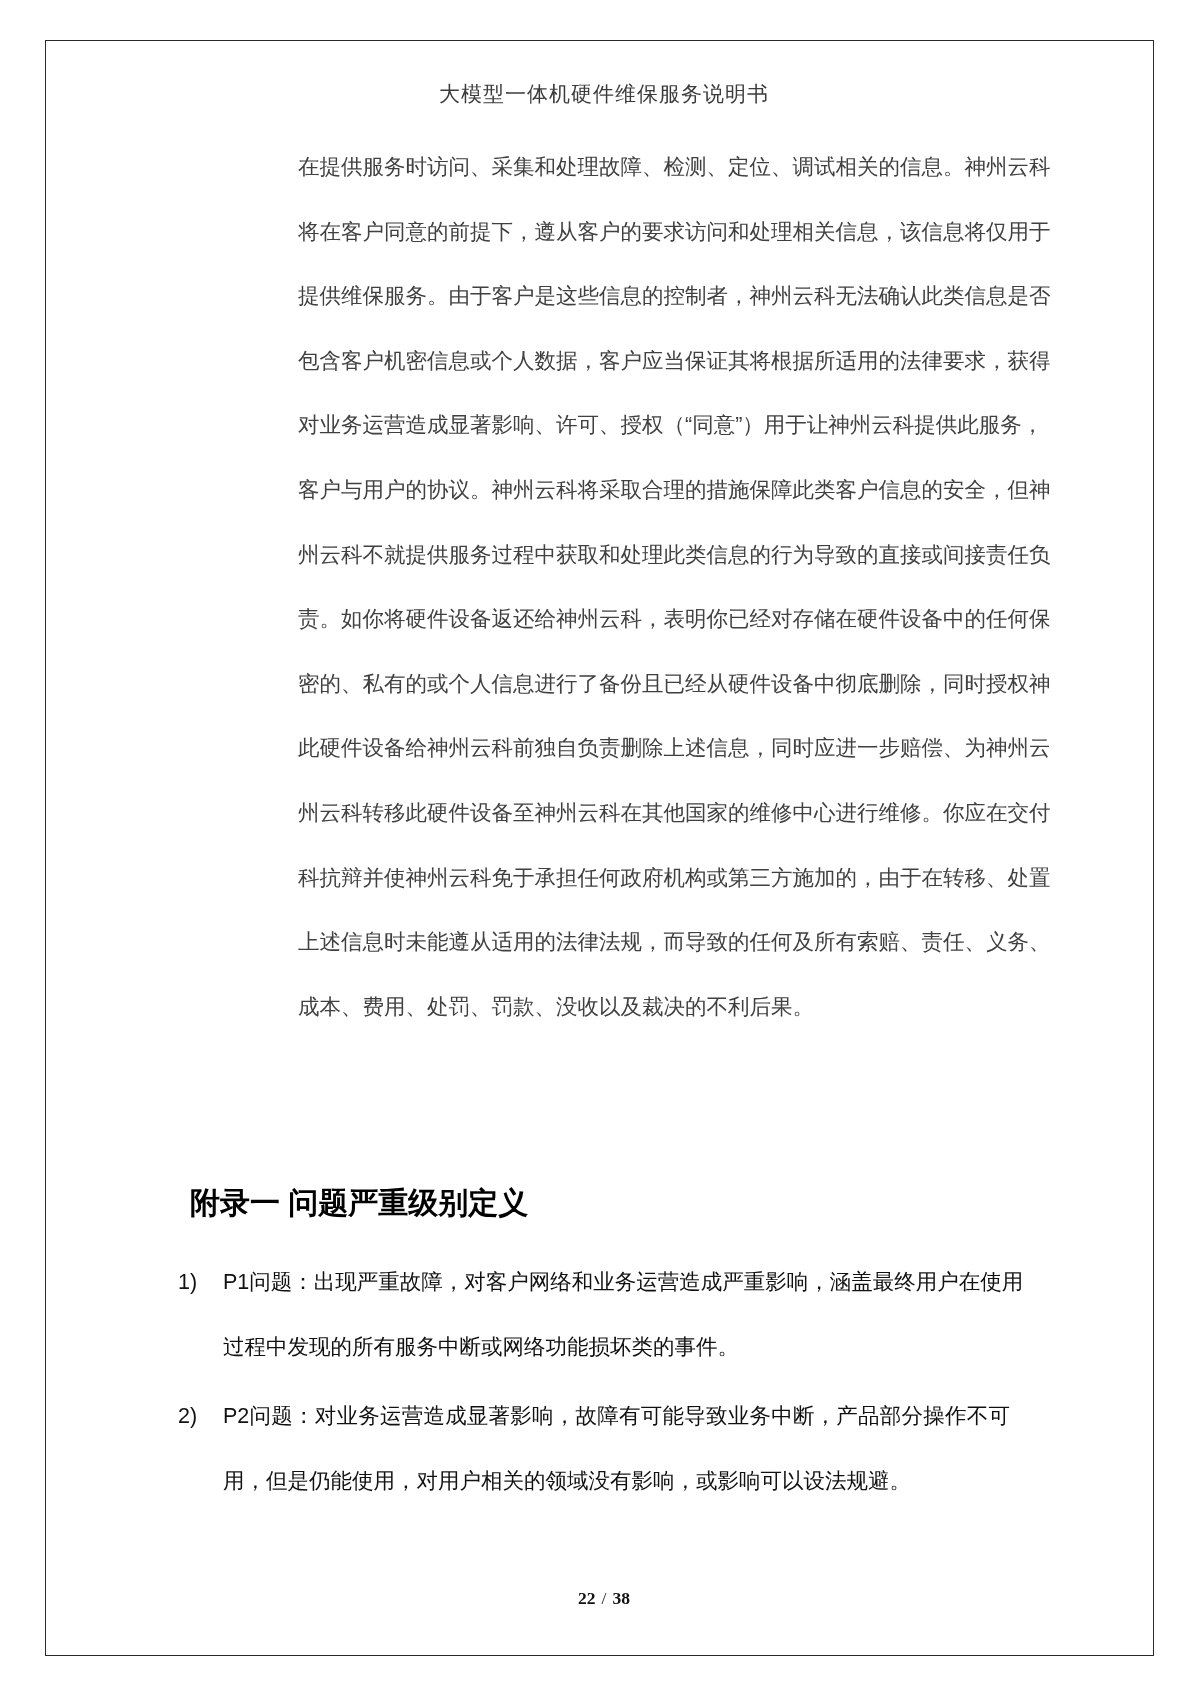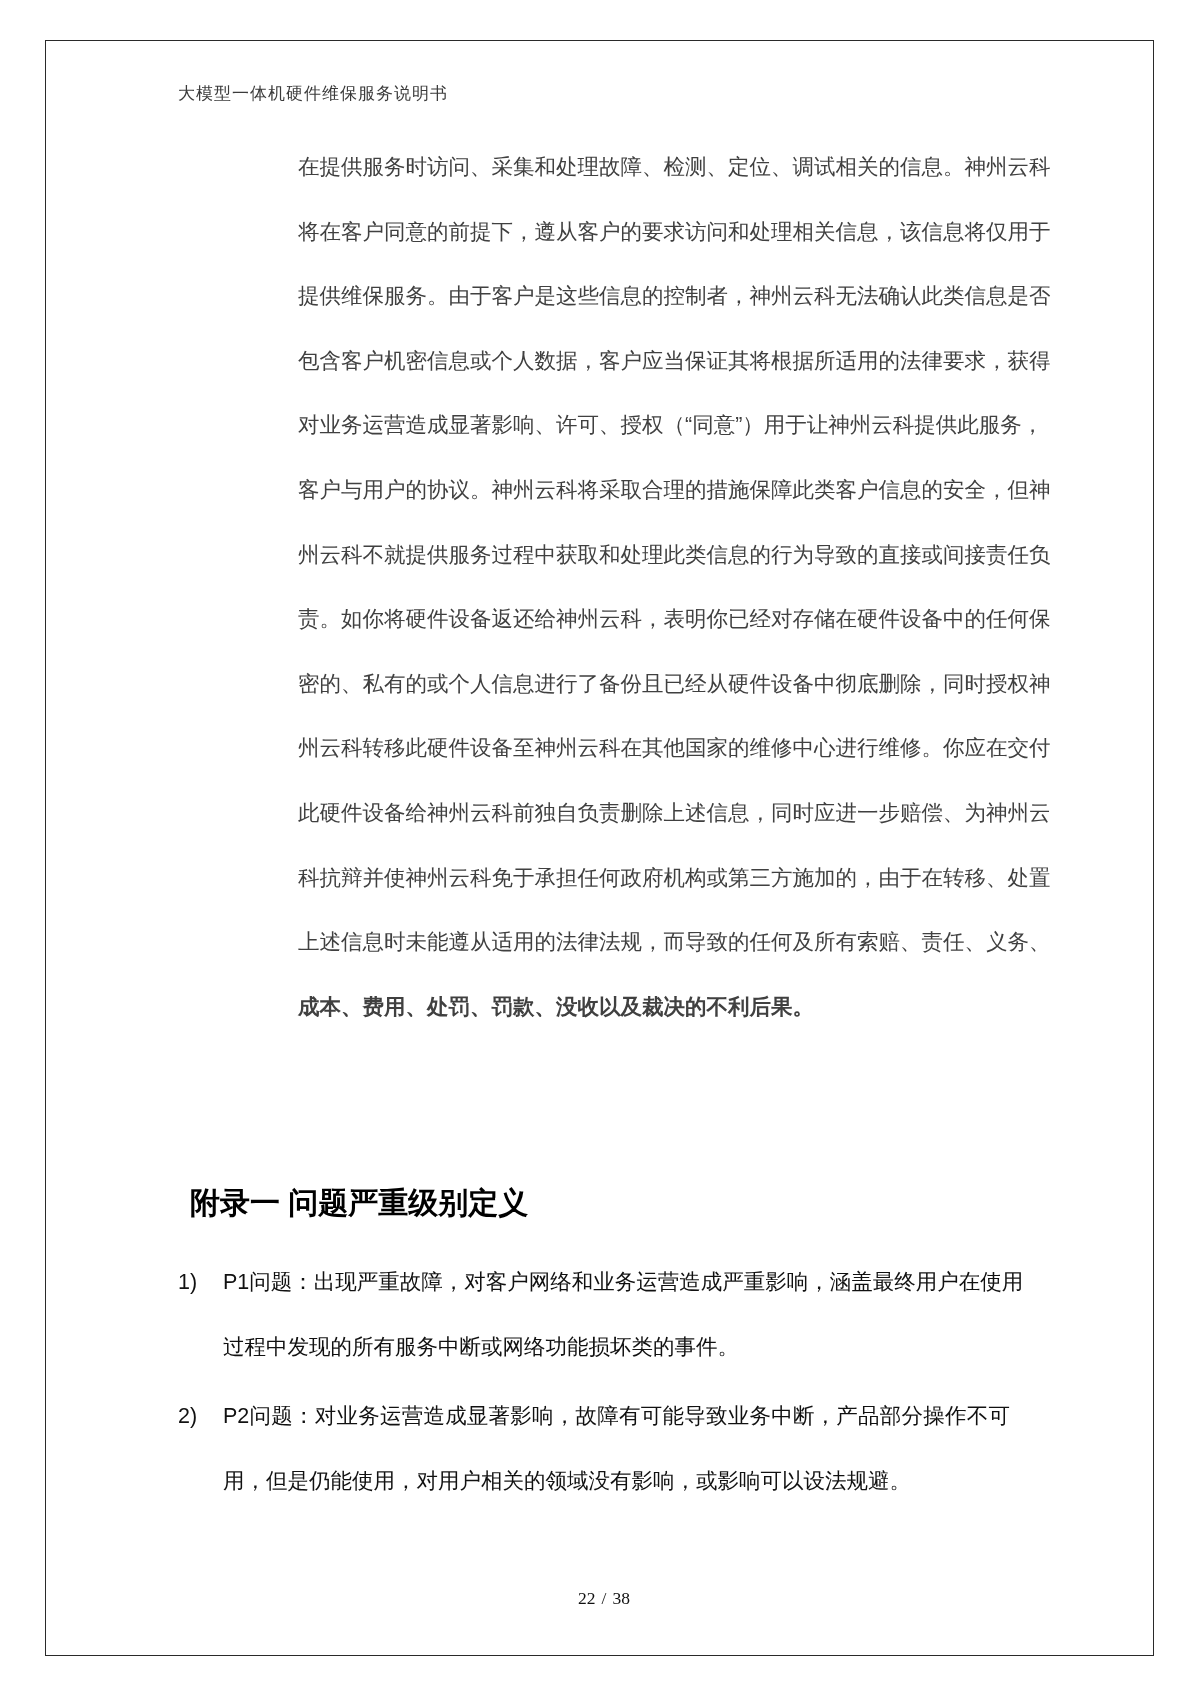--- a/index.html
+++ b/index.html
@@ -23,23 +23,23 @@
     right: 46px;
     bottom: 42px;
     border: 1px solid #2a2a2a;
     pointer-events: none;
   }
   .doc-header {
     position: absolute;
     top: 78px;
     left: 178px;
     width: 852px;
-    text-align: left;
+    text-align: center;
     font-family: "Liberation Serif", serif;
-    font-size: 17px;
+    font-size: 21px;
     line-height: 32px;
     color: #3b3b3b;
     letter-spacing: 1px;
   }
   .main-paragraph {
     position: absolute;
     top: 135px;
     left: 298px;
     width: 712px;
     font-size: 21.5px;
@@ -47,21 +47,20 @@
     color: #404040;
   }
   .body-line {
     text-align: justify;
     text-align-last: justify;
     white-space: nowrap;
   }
   .body-line:last-child {
     text-align: right;
     text-align-last: left;
-    font-weight: bold;
   }
   .appendix-heading {
     position: absolute;
     top: 1184px;
     left: 190px;
     width: 852px;
     font-size: 30px;
     line-height: 38px;
     font-weight: 700;
     color: #000000;
@@ -99,21 +98,21 @@
     top: 1586px;
     left: 178px;
     width: 852px;
     text-align: center;
     font-family: "Liberation Serif", serif;
     font-size: 17.5px;
     line-height: 24px;
     color: #111111;
   }
   .doc-footer .page-num {
-    font-weight: 400;
+    font-weight: 700;
   }
   .doc-footer .page-sep {
     font-weight: 400;
     margin: 0 6px;
     color: #222222;
   }
 </style>
 </head>
 <body>
 
@@ -126,22 +125,22 @@
   <div class="main-paragraph">
     <div class="body-line">在提供服务时访问、采集和处理故障、检测、定位、调试相关的信息。神州云科</div>
     <div class="body-line">将在客户同意的前提下，遵从客户的要求访问和处理相关信息，该信息将仅用于</div>
     <div class="body-line">提供维保服务。由于客户是这些信息的控制者，神州云科无法确认此类信息是否</div>
     <div class="body-line">包含客户机密信息或个人数据，客户应当保证其将根据所适用的法律要求，获得</div>
     <div class="body-line">对业务运营造成显著影响、许可、授权（“同意”）用于让神州云科提供此服务，</div>
     <div class="body-line">客户与用户的协议。神州云科将采取合理的措施保障此类客户信息的安全，但神</div>
     <div class="body-line">州云科不就提供服务过程中获取和处理此类信息的行为导致的直接或间接责任负</div>
     <div class="body-line">责。如你将硬件设备返还给神州云科，表明你已经对存储在硬件设备中的任何保</div>
     <div class="body-line">密的、私有的或个人信息进行了备份且已经从硬件设备中彻底删除，同时授权神</div>
+    <div class="body-line">此硬件设备给神州云科前独自负责删除上述信息，同时应进一步赔偿、为神州云</div>
     <div class="body-line">州云科转移此硬件设备至神州云科在其他国家的维修中心进行维修。你应在交付</div>
-    <div class="body-line">此硬件设备给神州云科前独自负责删除上述信息，同时应进一步赔偿、为神州云</div>
     <div class="body-line">科抗辩并使神州云科免于承担任何政府机构或第三方施加的，由于在转移、处置</div>
     <div class="body-line">上述信息时未能遵从适用的法律法规，而导致的任何及所有索赔、责任、义务、</div>
     <div class="body-line">成本、费用、处罚、罚款、没收以及裁决的不利后果。</div>
   </div>
 
   <div class="appendix-heading">附录一 问题严重级别定义</div>
 
   <div class="appendix-list">
     <div class="list-item">
       <span class="list-marker">1)</span>

